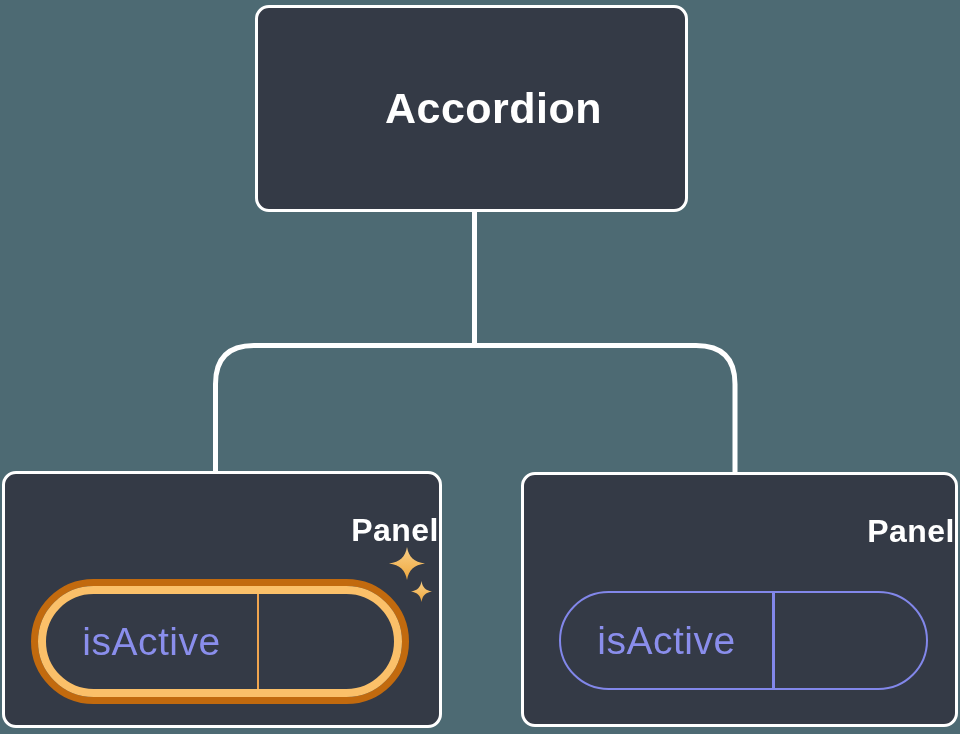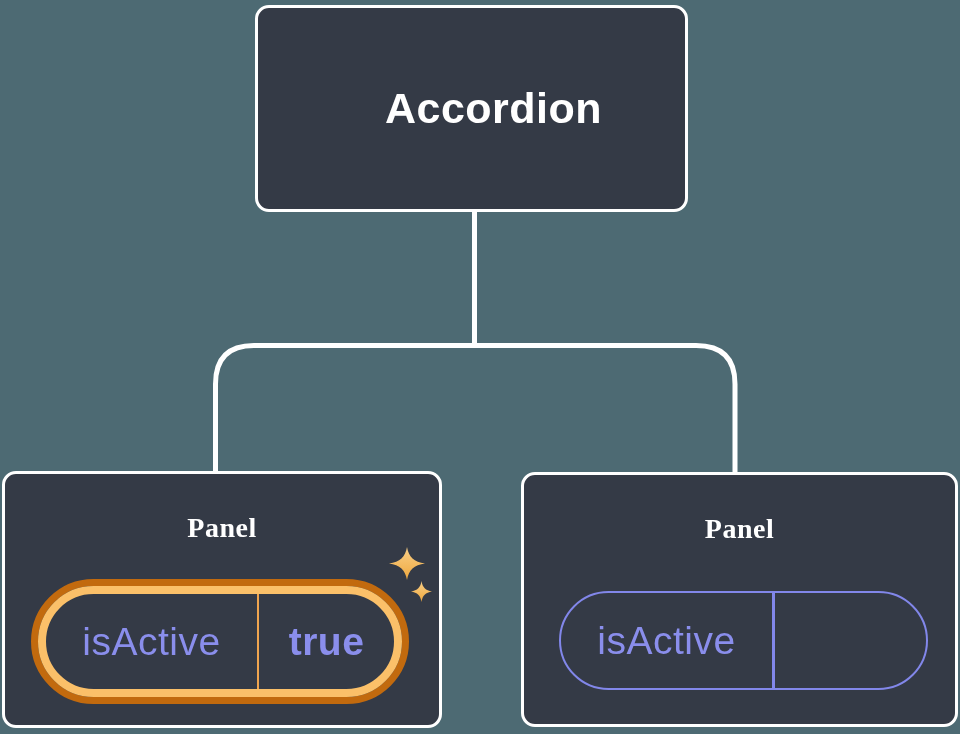--- a/index.html
+++ b/index.html
@@ -55,26 +55,25 @@
     left: 521px;
     top: 472px;
     width: 437px;
     height: 255px;
   }
   .panel-title {
     position: absolute;
     left: 0;
     right: 0;
     top: 38px;
-    text-align: center;
+    text-align: right;
     color: #ffffff;
-    font-size: 28px;
+    font-size: 32px;
     font-weight: 600;
     letter-spacing: 0.5px;
-    font-family: Liberation Serif, serif;
   }
   
   .halo {
     position: absolute;
     left: 26px;
     top: 105px;
     width: 378px;
     height: 125px;
     box-sizing: border-box;
     border: 7px solid #c26a0e;
@@ -149,21 +148,20 @@
     <span class="root-label">Accordion</span>
   </div>
 
   <div class="node node-panel-left">
     <div class="panel-title">Panel</div>
     <div class="halo">
       <div class="halo-inner">
         <div class="pill-active">
           <span class="cell cell-key">isActive</span>
           <span class="divider"></span>
-          <span class="cell cell-val bold">true</span>
         </div>
       </div>
     </div>
   </div>
 
   <svg class="sparkles" width="48" height="58" viewBox="0 0 48 58">
     <defs>
       <linearGradient id="sparkGrad" x1="0" y1="0" x2="0" y2="1">
         <stop offset="0" stop-color="#f9cf87"></stop>
         <stop offset="1" stop-color="#efa83e"></stop>

